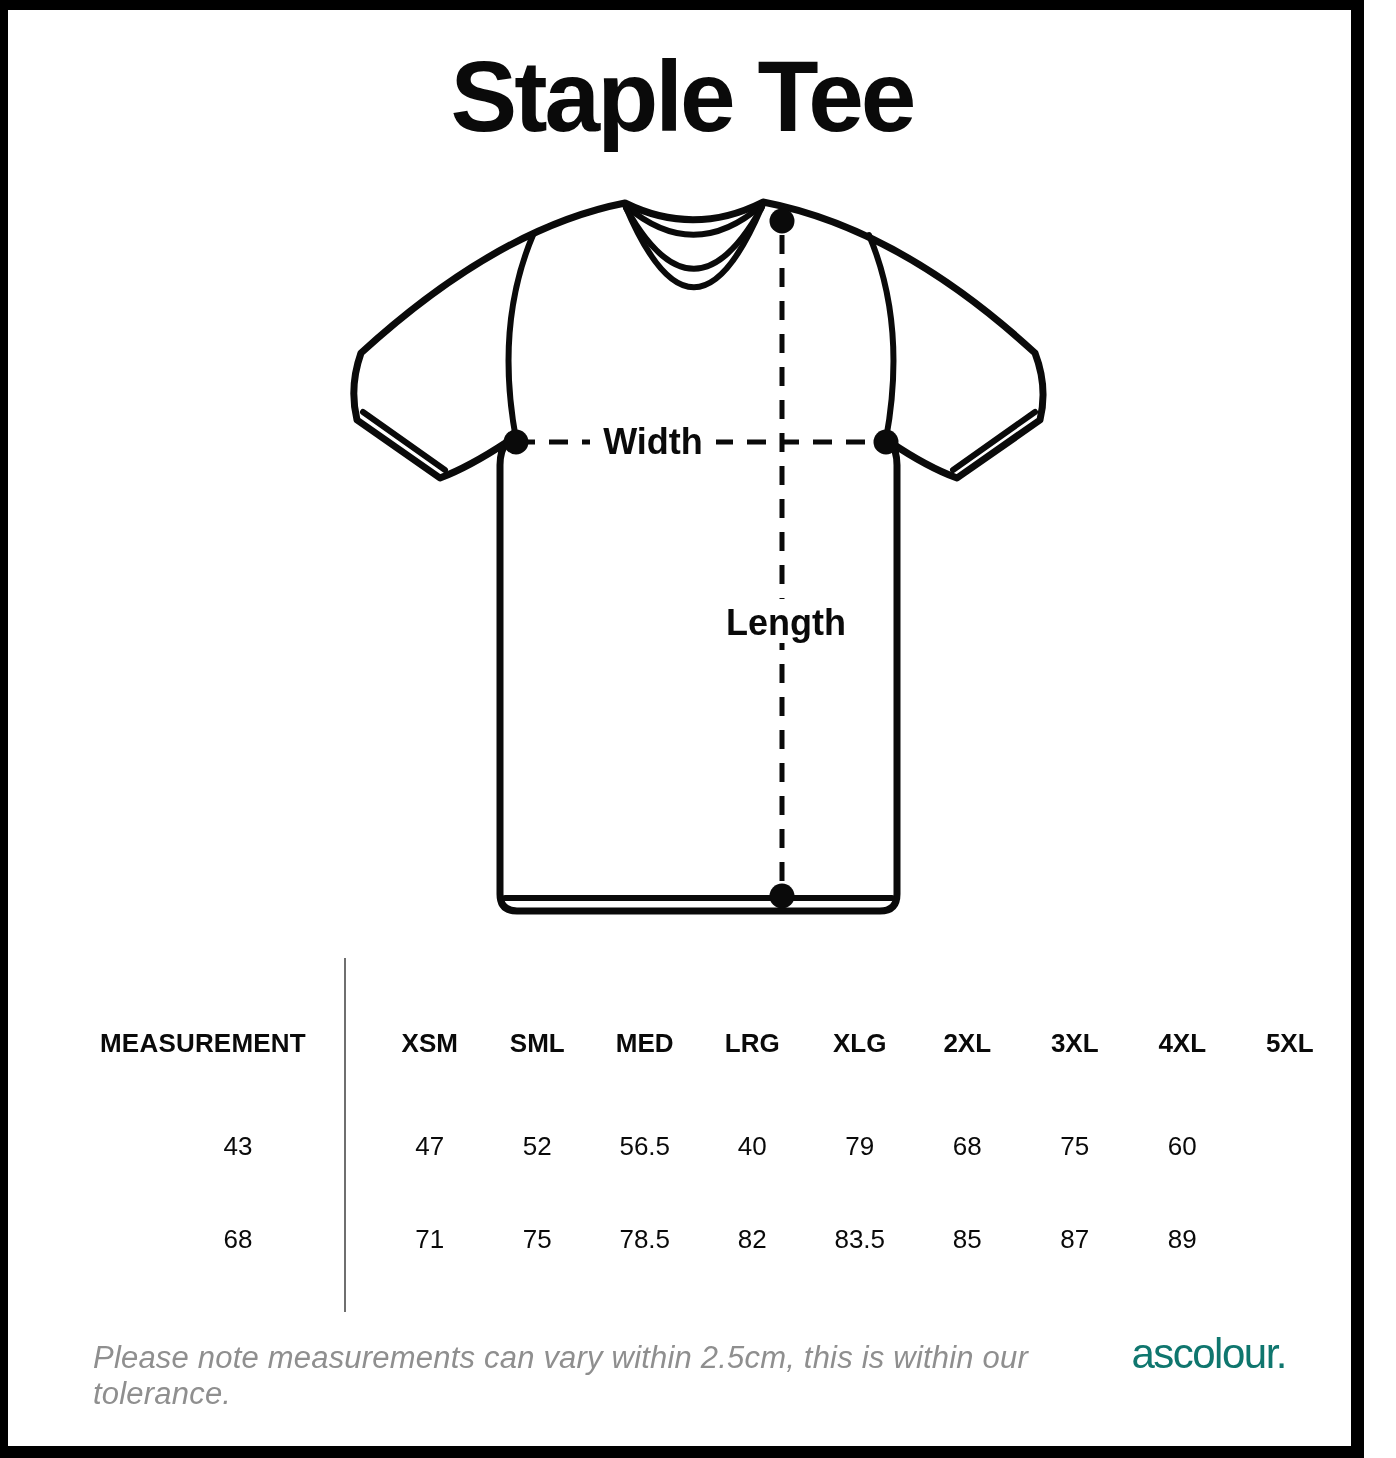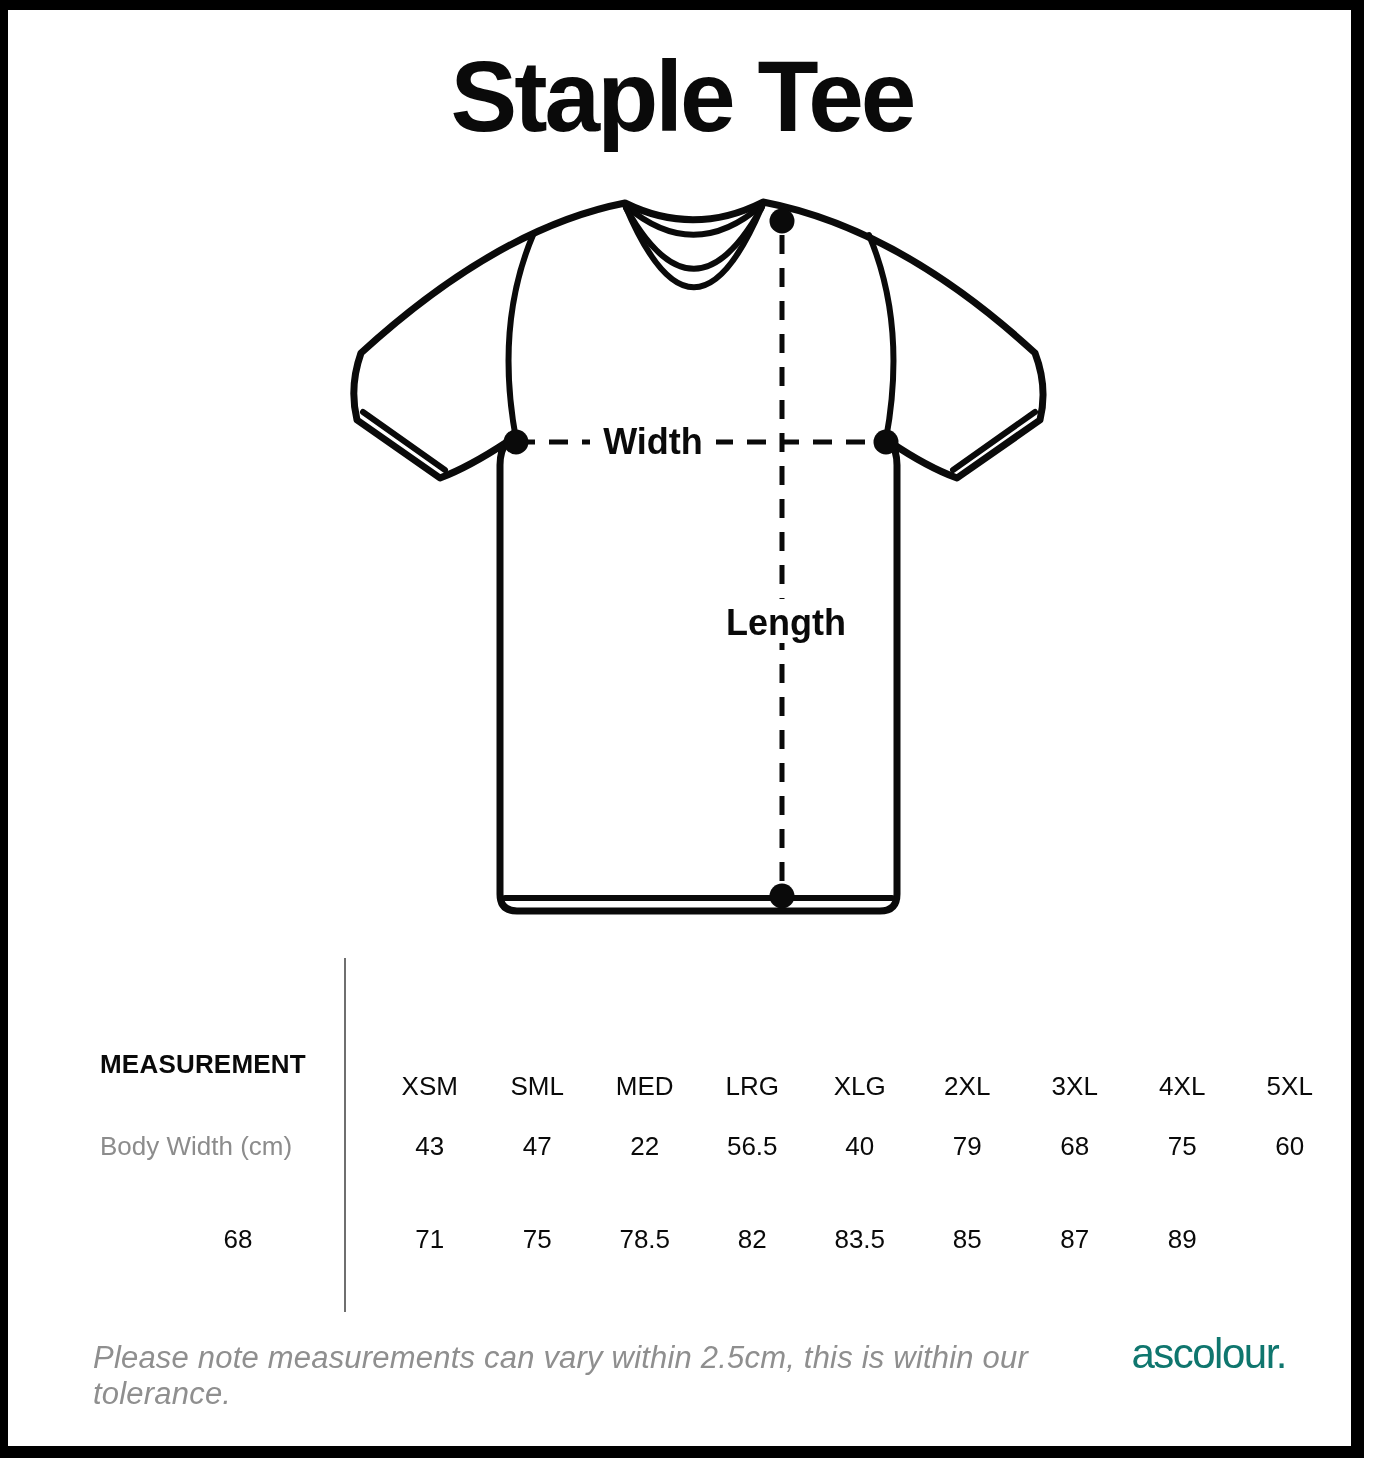--- a/index.html
+++ b/index.html
@@ -24,21 +24,21 @@
     position:absolute;left:100px;width:1244px;height:32px;
     display:grid;grid-template-columns:276px repeat(9,107.5px);align-items:center;
   }
   .trow.head{top:1027px;}
   .trow.r1{top:1130px;}
   .trow.r2{top:1223px;}
   .tlabel{font-size:26px;text-align:left;}
   .tlabel.bold{font-weight:700;letter-spacing:0.2px;}
   .tlabel.gray{color:#8c8c8c;font-weight:400;}
   .tcell{font-size:26px;text-align:center;}
-  .tcell.bold{font-weight:400;margin-top:44px;}
+  .tcell.bold{font-weight:700;}
   .note{
     position:absolute;left:93px;top:1340px;width:980px;
     font-size:31px;font-style:italic;color:#8f8f8f;letter-spacing:0.2px;
   }
   .brand{
     position:absolute;right:78px;top:1330px;
     font-size:42px;font-weight:500;letter-spacing:-1.5px;color:#0f766e;
   }
   .outline{fill:#ffffff;stroke:#0a0a0a;stroke-width:7;stroke-linejoin:round;stroke-linecap:round;}
   .thin{fill:none;stroke:#0a0a0a;stroke-width:6;stroke-linecap:round;}
@@ -113,24 +113,23 @@
     <div class="tcell bold">MED</div>
     <div class="tcell bold">LRG</div>
     <div class="tcell bold">XLG</div>
     <div class="tcell bold">2XL</div>
     <div class="tcell bold">3XL</div>
     <div class="tcell bold">4XL</div>
     <div class="tcell bold">5XL</div>
   </div>
 
   <div class="trow r1">
-    <div class="tlabel gray">Body Width (cm)</div>
     <div class="tcell">43</div>
     <div class="tcell">47</div>
-    <div class="tcell">22</div>
+    <div class="tcell">52</div>
     <div class="tcell">56.5</div>
     <div class="tcell">40</div>
     <div class="tcell">79</div>
     <div class="tcell">68</div>
     <div class="tcell">75</div>
     <div class="tcell">60</div>
   </div>
 
   <div class="trow r2">
     <div class="tcell">68</div>

